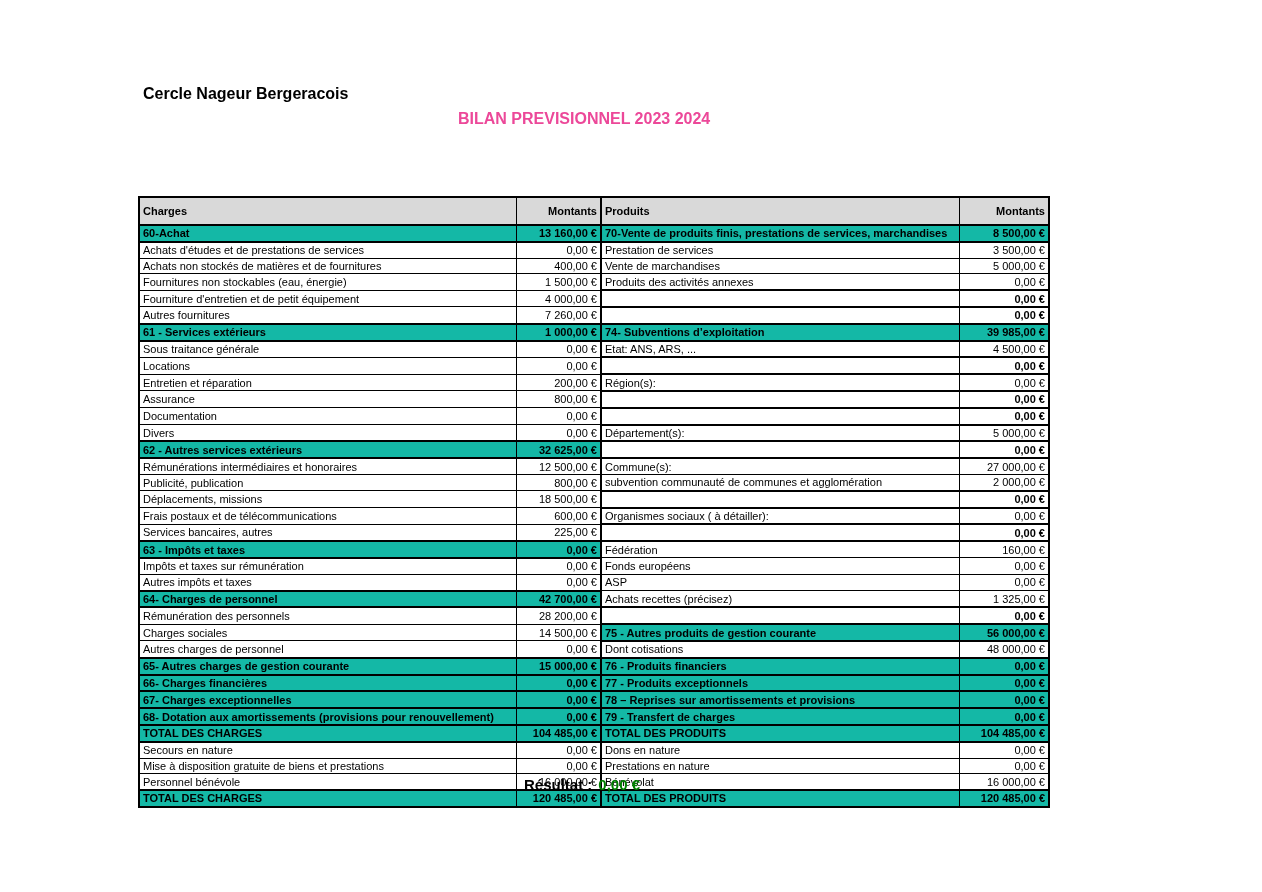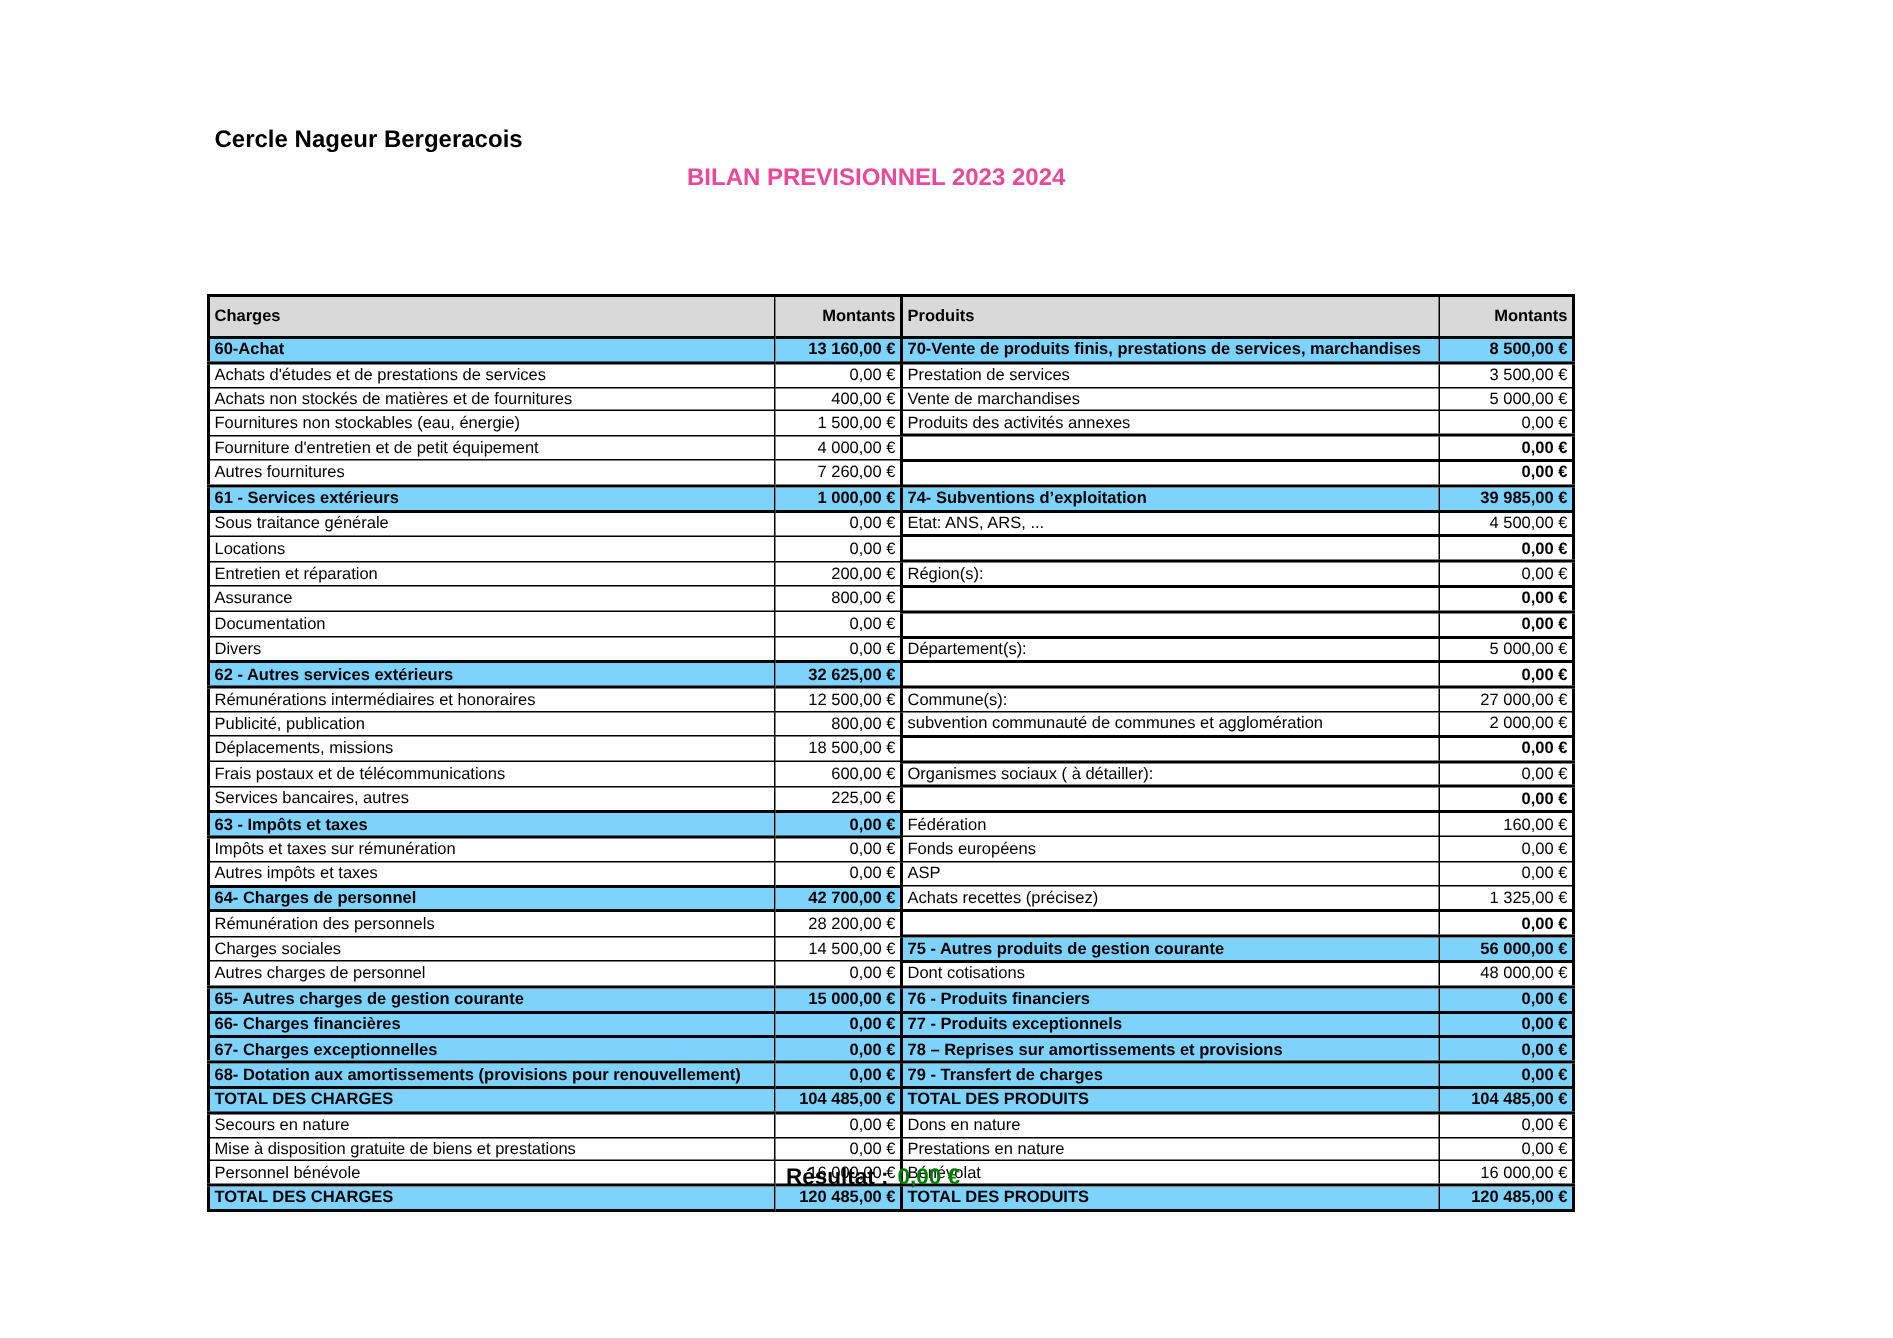--- a/index.html
+++ b/index.html
@@ -59,21 +59,21 @@
     text-align: left;
   }
   table.bilan thead th.amount { text-align: right; }
   table.bilan tbody td { height: 14.8px; }
   table.bilan td.amount { text-align: right; }
   
   table.bilan th:nth-child(2), table.bilan td:nth-child(2) { border-right-width: 2px; }
   table.bilan th:nth-child(3), table.bilan td:nth-child(3) { border-left-width: 2px; }
   
   table.bilan td.sec {
-    background: #7dd3fc;
+    background: #14b8a6;
     font-weight: 700;
     border-top-width: 2px;
     border-bottom-width: 2px;
   }
   
   table.bilan td.emph {
     font-weight: 700;
     border-top-width: 2px;
     border-bottom-width: 2px;
   }

